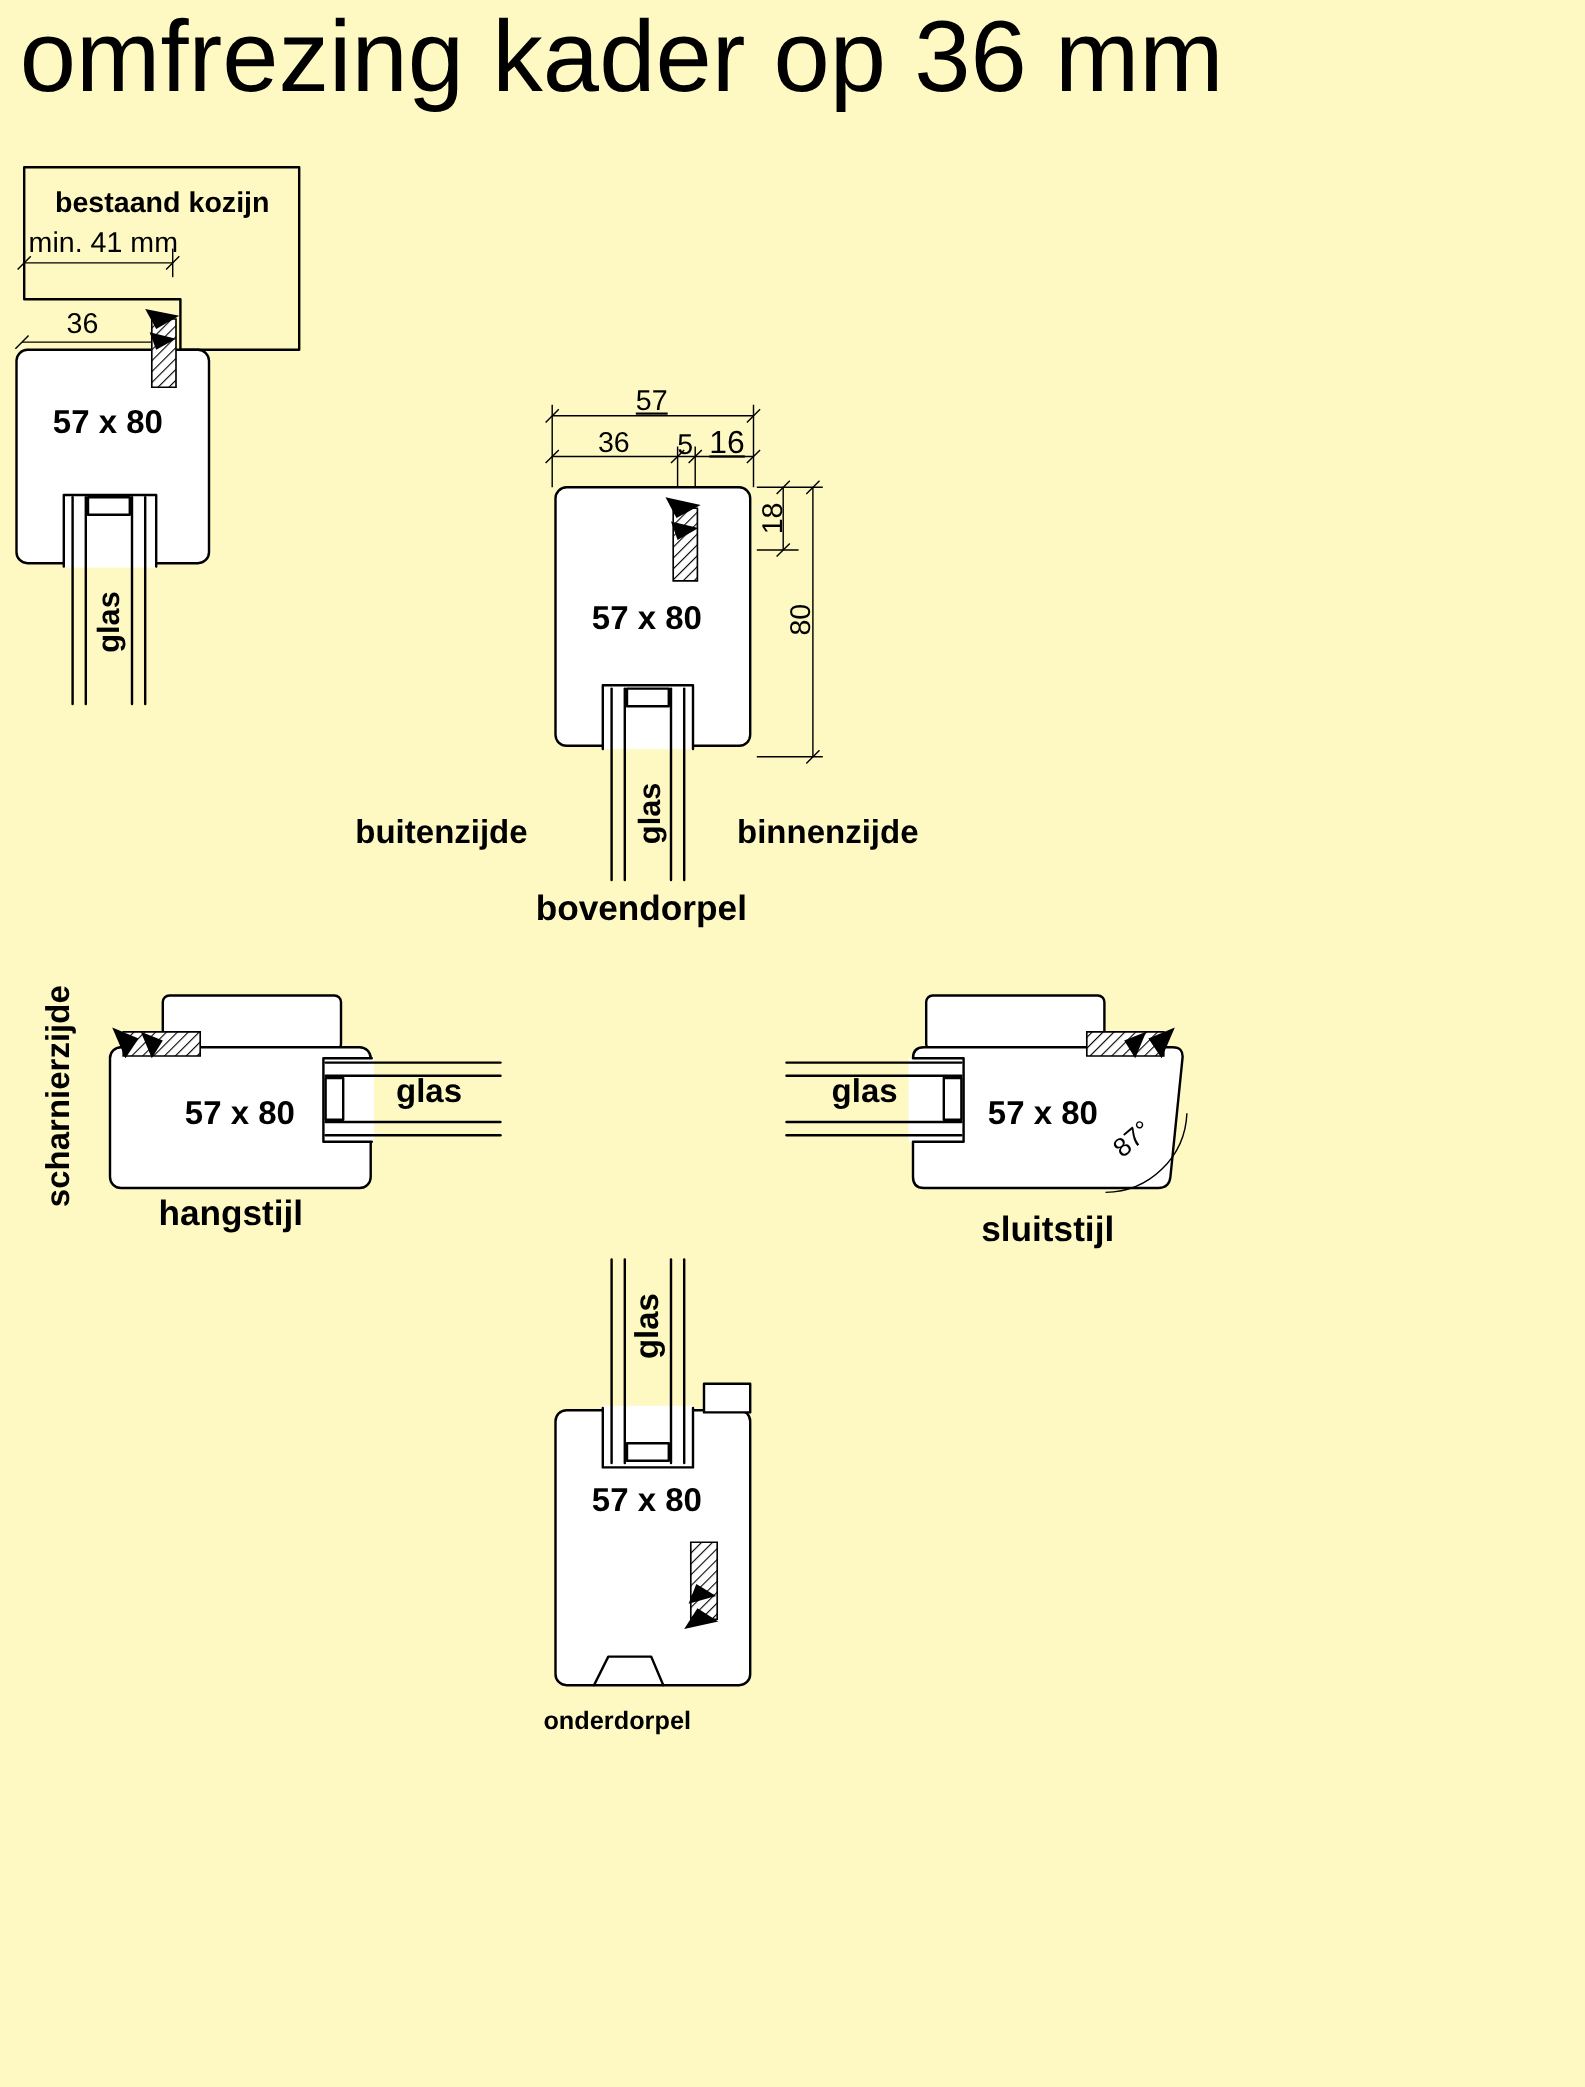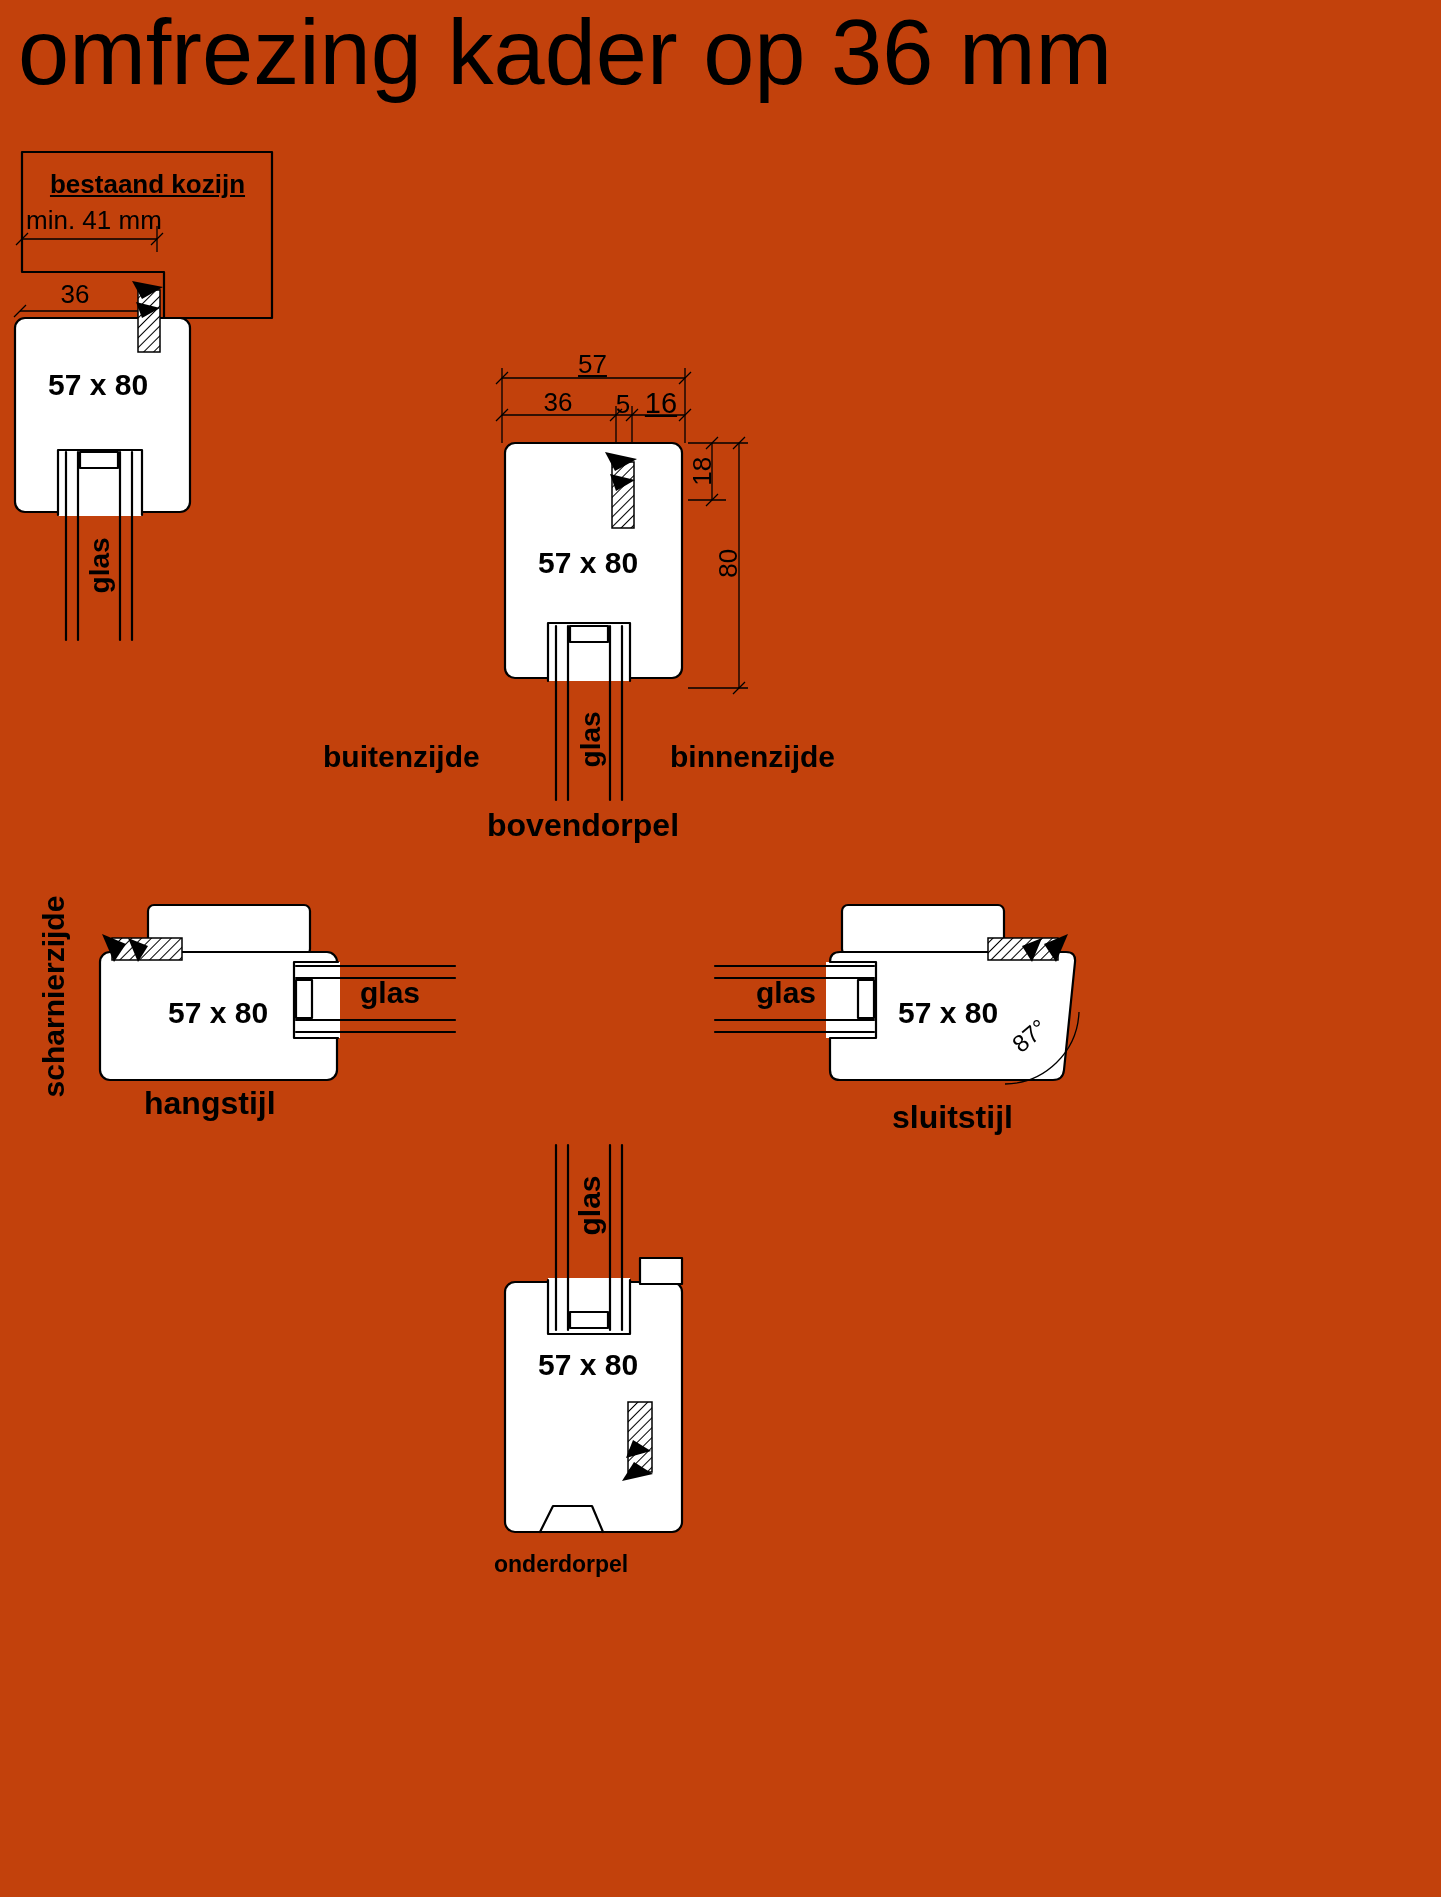--- a/index.html
+++ b/index.html
@@ -1,19 +1,19 @@
 <!DOCTYPE html>
 <html><head>
 <meta charset="utf-8">
 <style>
   html,body{margin:0;padding:0;background:#fff;}
   #canvas{
     position:relative;
     width:1441px;height:1897px;
-    background:#c2410c;
+    background:#fef9c3;
     font-family:"Liberation Sans", sans-serif;
     color:#000;
     overflow:hidden;
   }
   .t{position:absolute;white-space:nowrap;line-height:1.1;}
   .b{font-weight:bold;}
   .c{text-align:center;}
   .rot{transform:rotate(-90deg);}
   .rot40{transform:rotate(-40deg);}
   svg{position:absolute;left:0;top:0;}
@@ -156,21 +156,21 @@
       <g>
         <polygon class="hatchp" points="628,1402 652,1402 652,1472 628,1472"></polygon>
         <polygon class="blk" points="622,1481 653,1474 634,1462"></polygon>
         <polygon class="blk" points="626,1458 651,1451 633,1440"></polygon>
       </g>
     </g>
   </svg>
 
   <div class="t" style="left:18px;top:2px;font-size:92px;">omfrezing kader op 36 mm</div>
 
-  <div class="t b c" style="left:40px;top:170px;width:215px;font-size:26px;text-decoration:underline;">bestaand kozijn</div>
+  <div class="t b c" style="left:40px;top:170px;width:215px;font-size:26px;">bestaand kozijn</div>
   <div class="t" style="left:26px;top:206px;font-size:26px;text-align:right;">min. 41 mm</div>
   <div class="t c" style="left:40px;top:280px;width:70px;font-size:26px;">36</div>
   <div class="t b" style="left:48px;top:368px;font-size:30px;">57 x 80</div>
   <div class="t b c rot" style="left:55px;top:550px;width:90px;font-size:28px;">glas</div>
 
   <div class="t c" style="left:560px;top:350px;width:65px;font-size:26px;text-decoration:underline;">57</div>
   <div class="t c" style="left:528px;top:388px;width:60px;font-size:26px;">36</div>
   <div class="t c" style="left:612px;top:390px;width:22px;font-size:26px;">5</div>
   <div class="t c" style="left:640px;top:388px;width:42px;font-size:29px;text-decoration:underline;">16</div>
   <div class="t c rot" style="left:676px;top:457px;width:52px;font-size:26px;">18</div>

